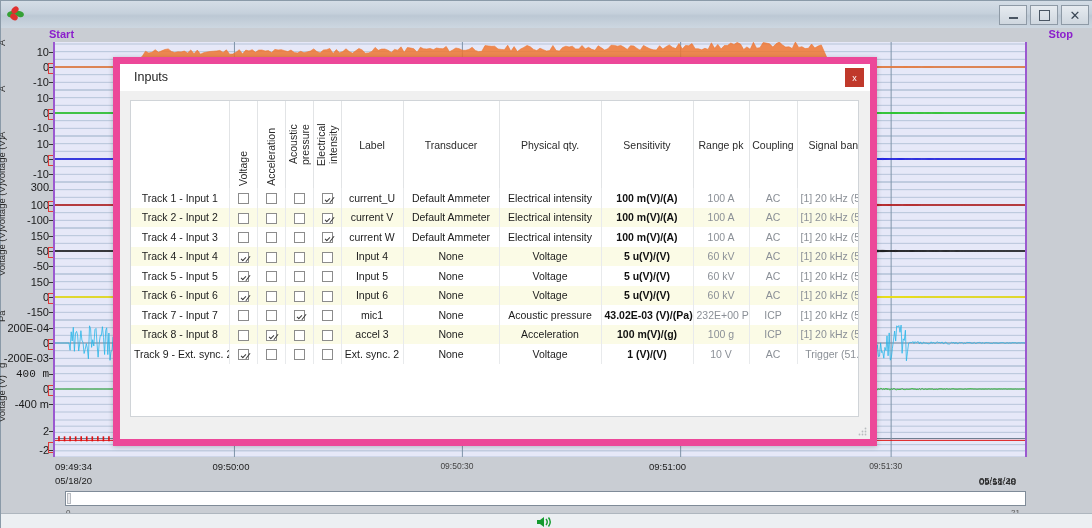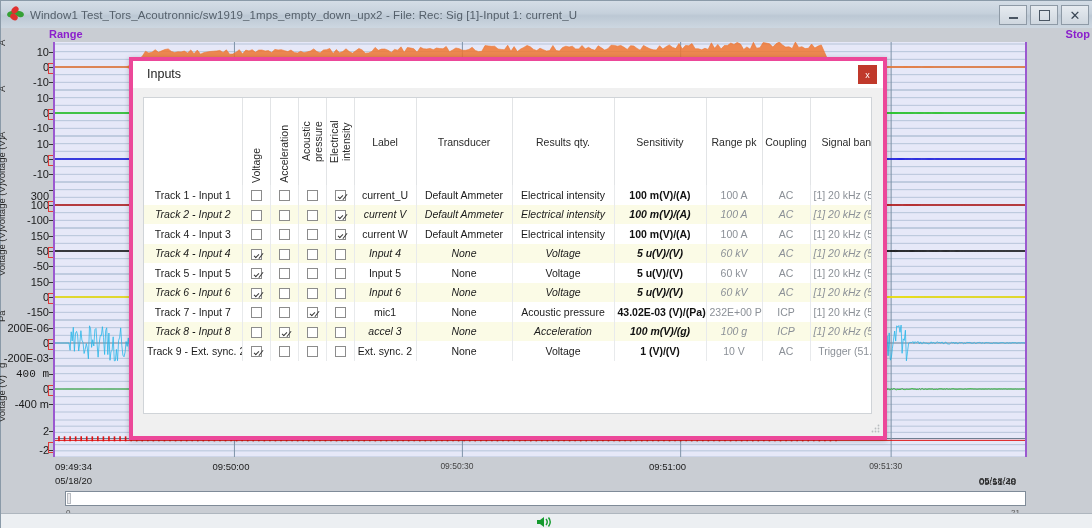--- a/index.html
+++ b/index.html
@@ -28,21 +28,21 @@
     display:flex;align-items:center;justify-content:center;font-size:10px;color:#3e4a57;}
   .winbtn .gl{display:block;}
   .gl-min{width:9px;height:2px;background:#4a5663;margin-top:6px;}
   .gl-max{width:9px;height:9px;border:1.5px solid #4a5663;}
   .gl-close{font-size:13px;line-height:13px;color:#3b4755;font-family:"DejaVu Sans",sans-serif;}
 
   
   .chartwrap{position:absolute;left:0;top:27px;width:1092px;height:458px;background:#c9cdd3;}
   .startstop{position:absolute;top:0;height:14px;font-size:11px;color:#8b1fcc;font-weight:bold;}
   .lbl-start{left:48px;}
-  .lbl-stop{right:3px;}
+  .lbl-stop{right:20px;}
 
   .plot{position:absolute;left:52px;top:14px;width:974px;height:415px;
     background:#e6e8f8;border-left:2px solid #9b59d0;border-right:2px solid #9b59d0;
     box-sizing:border-box;overflow:hidden;}
 
   
   .axes{position:absolute;left:0;top:14px;width:52px;height:415px;}
   .axlabel{position:absolute;font-size:9.5px;color:#2b2b2b;transform-origin:0 0;
     writing-mode:vertical-rl;transform:rotate(180deg);white-space:nowrap;}
   .ticknum{position:absolute;right:4px;font-size:11px;color:#1a1a1a;text-align:right;white-space:nowrap;}
@@ -59,40 +59,40 @@
   
   .bottombar{position:absolute;left:0;top:485px;width:1092px;height:41px;background:#c9cdd3;}
   .hscroll{position:absolute;left:64px;top:5px;width:961px;height:15px;
     background:#ffffff;border:1px solid #7f8b98;box-sizing:border-box;}
   .hscroll-thumb{position:absolute;left:1px;top:1px;width:4px;height:11px;background:#e9e9ec;border:1px solid #b8bcc2;box-sizing:border-box;}
   .scale-lbl{position:absolute;top:22px;font-size:8px;color:#555;}
   .statusrow{position:absolute;left:0;top:27px;width:1092px;height:14px;background:#eceff2;border-top:1px solid #aeb6be;}
   .speaker{position:absolute;left:534px;top:29px;width:20px;height:14px;}
 
   
-  .dialog{position:absolute;left:128px;top:56px;width:750px;height:375px;
-    background:#ffffff;border:4px solid #ec4899;box-shadow:0 1px 5px rgba(0,0,0,.22);}
+  .dialog{position:absolute;left:112px;top:56px;width:750px;height:375px;
+    background:#ffffff;border:7px solid #ec4899;box-shadow:0 1px 5px rgba(0,0,0,.22);}
   .dlg-title{position:relative;height:27px;line-height:27px;padding-left:14px;
     font-size:12.5px;color:#1c1c1c;background:#ffffff;}
   .dlg-close{position:absolute;right:6px;top:4px;width:19px;height:19px;background:#c0392b;color:#fff;
     font-size:9px;display:flex;align-items:center;justify-content:center;border:none;cursor:pointer;}
   .dlg-body{position:absolute;left:0;top:27px;right:0;bottom:0;background:#f0f0f0;}
   .tablebox{position:absolute;left:10px;top:9px;width:729px;height:317px;
     background:#ffffff;border:1px solid #d0d4d8;box-sizing:border-box;overflow:hidden;}
 
   table.inputs{border-collapse:collapse;width:100%;table-layout:fixed;font-size:10.5px;color:#1b1b1b;}
   table.inputs th{font-weight:normal;border-right:1px solid #e2e4e6;vertical-align:bottom;
     height:85px;padding:0;background:#fff;}
   table.inputs th.vert span{writing-mode:vertical-rl;transform:rotate(180deg);display:inline-block;
     font-size:10.5px;color:#2b2b2b;padding-bottom:2px;}
   table.inputs th.horiz{vertical-align:middle;text-align:center;font-size:10.5px;color:#2b2b2b;}
   table.inputs th.first{border-right:1px solid #e2e4e6;}
   table.inputs td{height:19.5px;padding:0 3px;text-align:center;border-right:1px solid #e8eaec;
     white-space:nowrap;overflow:hidden;}
-  table.inputs tr.alt td{background:#fbfbe6;font-style:italic;}
+  table.inputs tr.alt td{background:#fbfbe6;}
   td.rowhdr{text-align:left;padding-left:4px;color:#1b1b1b;border-right:1px solid #e2e4e6;}
   tr.alt td.rowhdr{background:#ffffff;}
   td.dim{color:#8b9097;margin-left:48px;}
   td.bold{font-weight:bold;color:#111;}
   td.ck{padding:0;}
   .cbox{display:inline-block;width:11px;height:11px;border:1px solid #8c8c8c;background:#fff;
     position:relative;vertical-align:middle;box-sizing:border-box;}
   .cbox.on::after{content:"";position:absolute;left:2px;top:4px;width:4px;height:2px;
     border-left:1.4px solid #3a3a3a;border-bottom:1.4px solid #3a3a3a;transform:rotate(-45deg);}
   .cbox.on::before{content:"";position:absolute;left:4px;top:1px;width:5px;height:7px;
@@ -109,36 +109,35 @@
 
 <div class="app">
 
   <div class="titlebar">
     <div class="win-icon">
       <span class="leaf l1"></span>
         <span class="leaf l2"></span>
       <span class="leaf l3"></span>
         <span class="leaf l4"></span>
     </div>
-    <div class="title-text">Window1 Test_Tors_Acoutronnic/sw1919_1mps_empty_down_upx2 - File: Rec: Sig [1]-Input 1: current_U</div>
     <div class="winbtns">
       <div class="winbtn">
           <span class="gl gl-min"></span>
         </div>
       <div class="winbtn">
           <span class="gl gl-max"></span>
         </div>
       <div class="winbtn">
           <span class="gl gl-close">✕</span>
         </div>
     </div>
   </div>
 
   <div class="chartwrap">
-    <div class="startstop lbl-start">Range</div>
+    <div class="startstop lbl-start">Start</div>
     <div class="startstop lbl-stop">Stop</div>
 
     <div class="axes" id="axes-host">
         <div class="axlabel" style="left: 6px; top: 4px; height: 42px;">A</div>
         <div class="ticknum" style="top: 4.28px;">10</div>
         <div class="tickdash" style="top: 10.28px;"></div>
         <div class="ticknum" style="top: 19px;">0</div>
         <div class="tickdash" style="top: 25px;"></div>
         <div class="ticknum" style="top: 33.72px;">-10</div>
         <div class="tickdash" style="top: 39.72px;"></div>
@@ -153,21 +152,21 @@
         <div class="cursorbox" style="top: 67px; left: 47px;"></div>
         <div class="axlabel" style="left: 6px; top: 96px; height: 42px;">A</div>
         <div class="ticknum" style="top: 96.28px;">10</div>
         <div class="tickdash" style="top: 102.28px;"></div>
         <div class="ticknum" style="top: 111px;">0</div>
         <div class="tickdash" style="top: 117px;"></div>
         <div class="ticknum" style="top: 125.72px;">-10</div>
         <div class="tickdash" style="top: 131.72px;"></div>
         <div class="cursorbox" style="top: 113px; left: 47px;"></div>
         <div class="axlabel" style="left: 6px; top: 142px; height: 42px;">Voltage (V)</div>
-        <div class="ticknum" style="top: 148px; margin-left: 30px;">300</div>
+        <div class="ticknum" style="top: 139px; margin-left: 30px;">300</div>
         <div class="tickdash" style="top: 148.28px;"></div>
         <div class="ticknum" style="top: 157px;">100</div>
         <div class="tickdash" style="top: 163px;"></div>
         <div class="ticknum" style="top: 171.72px;">-100</div>
         <div class="tickdash" style="top: 177.72px;"></div>
         <div class="cursorbox" style="top: 159px; left: 47px;"></div>
         <div class="axlabel" style="left: 6px; top: 188px; height: 42px;">Voltage (V)</div>
         <div class="ticknum" style="top: 188.28px;">150</div>
         <div class="tickdash" style="top: 194.28px;"></div>
         <div class="ticknum" style="top: 203px;">50</div>
@@ -177,21 +176,21 @@
         <div class="cursorbox" style="top: 205px; left: 47px;"></div>
         <div class="axlabel" style="left: 6px; top: 234px; height: 42px;">Voltage (V)</div>
         <div class="ticknum" style="top: 234.28px;">150</div>
         <div class="tickdash" style="top: 240.28px;"></div>
         <div class="ticknum" style="top: 249px;">0</div>
         <div class="tickdash" style="top: 255px;"></div>
         <div class="ticknum" style="top: 263.72px;">-150</div>
         <div class="tickdash" style="top: 269.72px;"></div>
         <div class="cursorbox" style="top: 251px; left: 47px;"></div>
         <div class="axlabel" style="left: 6px; top: 280px; height: 42px;">Pa</div>
-        <div class="ticknum" style="top: 280.28px;">200E-06</div>
+        <div class="ticknum" style="top: 280.28px;">200E-04</div>
         <div class="tickdash" style="top: 286.28px;"></div>
         <div class="ticknum" style="top: 295px;">0</div>
         <div class="tickdash" style="top: 301px;"></div>
         <div class="ticknum" style="top: 309.72px;">-200E-03</div>
         <div class="tickdash" style="top: 315.72px;"></div>
         <div class="cursorbox" style="top: 297px; left: 47px;"></div>
         <div class="axlabel" style="left: 6px; top: 326px; height: 42px;">g</div>
         <div class="ticknum" style="top: 326.28px; font-family: Liberation Mono, monospace;">400 m</div>
         <div class="tickdash" style="top: 332.28px;"></div>
         <div class="ticknum" style="top: 341px;">0</div>
@@ -487,21 +486,21 @@
           </colgroup>
           <thead>
             <tr>
               <th class="first"></th>
               <th class="vert"><span>Voltage</span></th>
               <th class="vert"><span>Acceleration</span></th>
               <th class="vert"><span>Acoustic pressure</span></th>
               <th class="vert"><span>Electrical intensity</span></th>
               <th class="horiz">Label</th>
               <th class="horiz">Transducer</th>
-              <th class="horiz">Results qty.</th>
+              <th class="horiz">Physical qty.</th>
               <th class="horiz">Sensitivity</th>
               <th class="horiz">Range pk</th>
               <th class="horiz">Coupling</th>
               <th class="horiz">Signal bandwidth</th>
             </tr>
           </thead>
           <tbody id="rows-host">
               <tr>
                 <td class="rowhdr">Track 1 - Input 1</td>
                 <td class="ck"><span class="cbox"></span></td>

